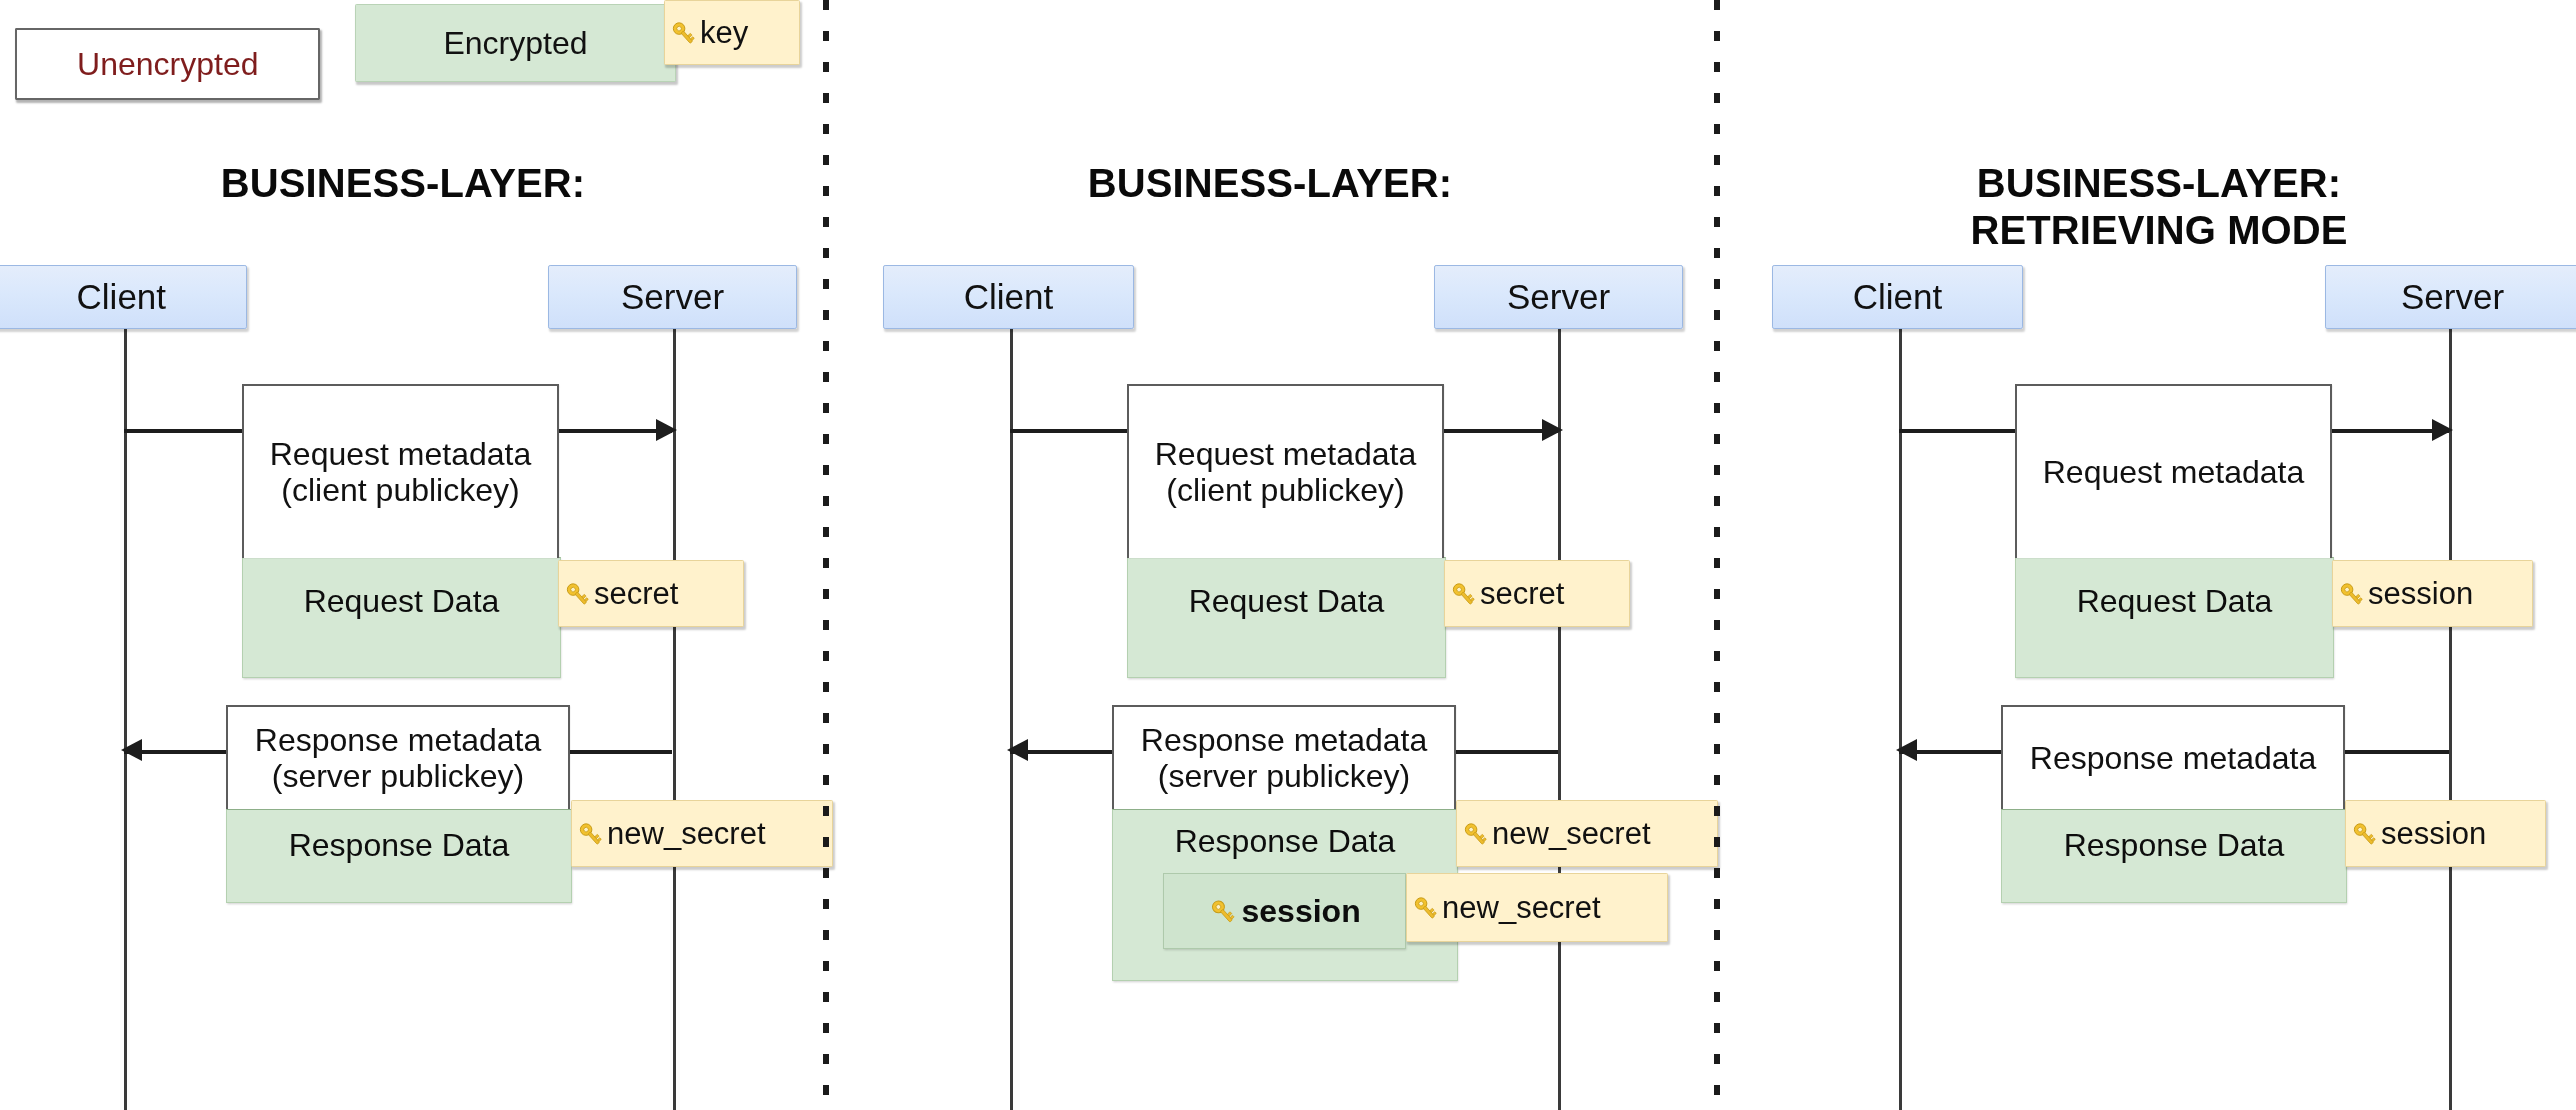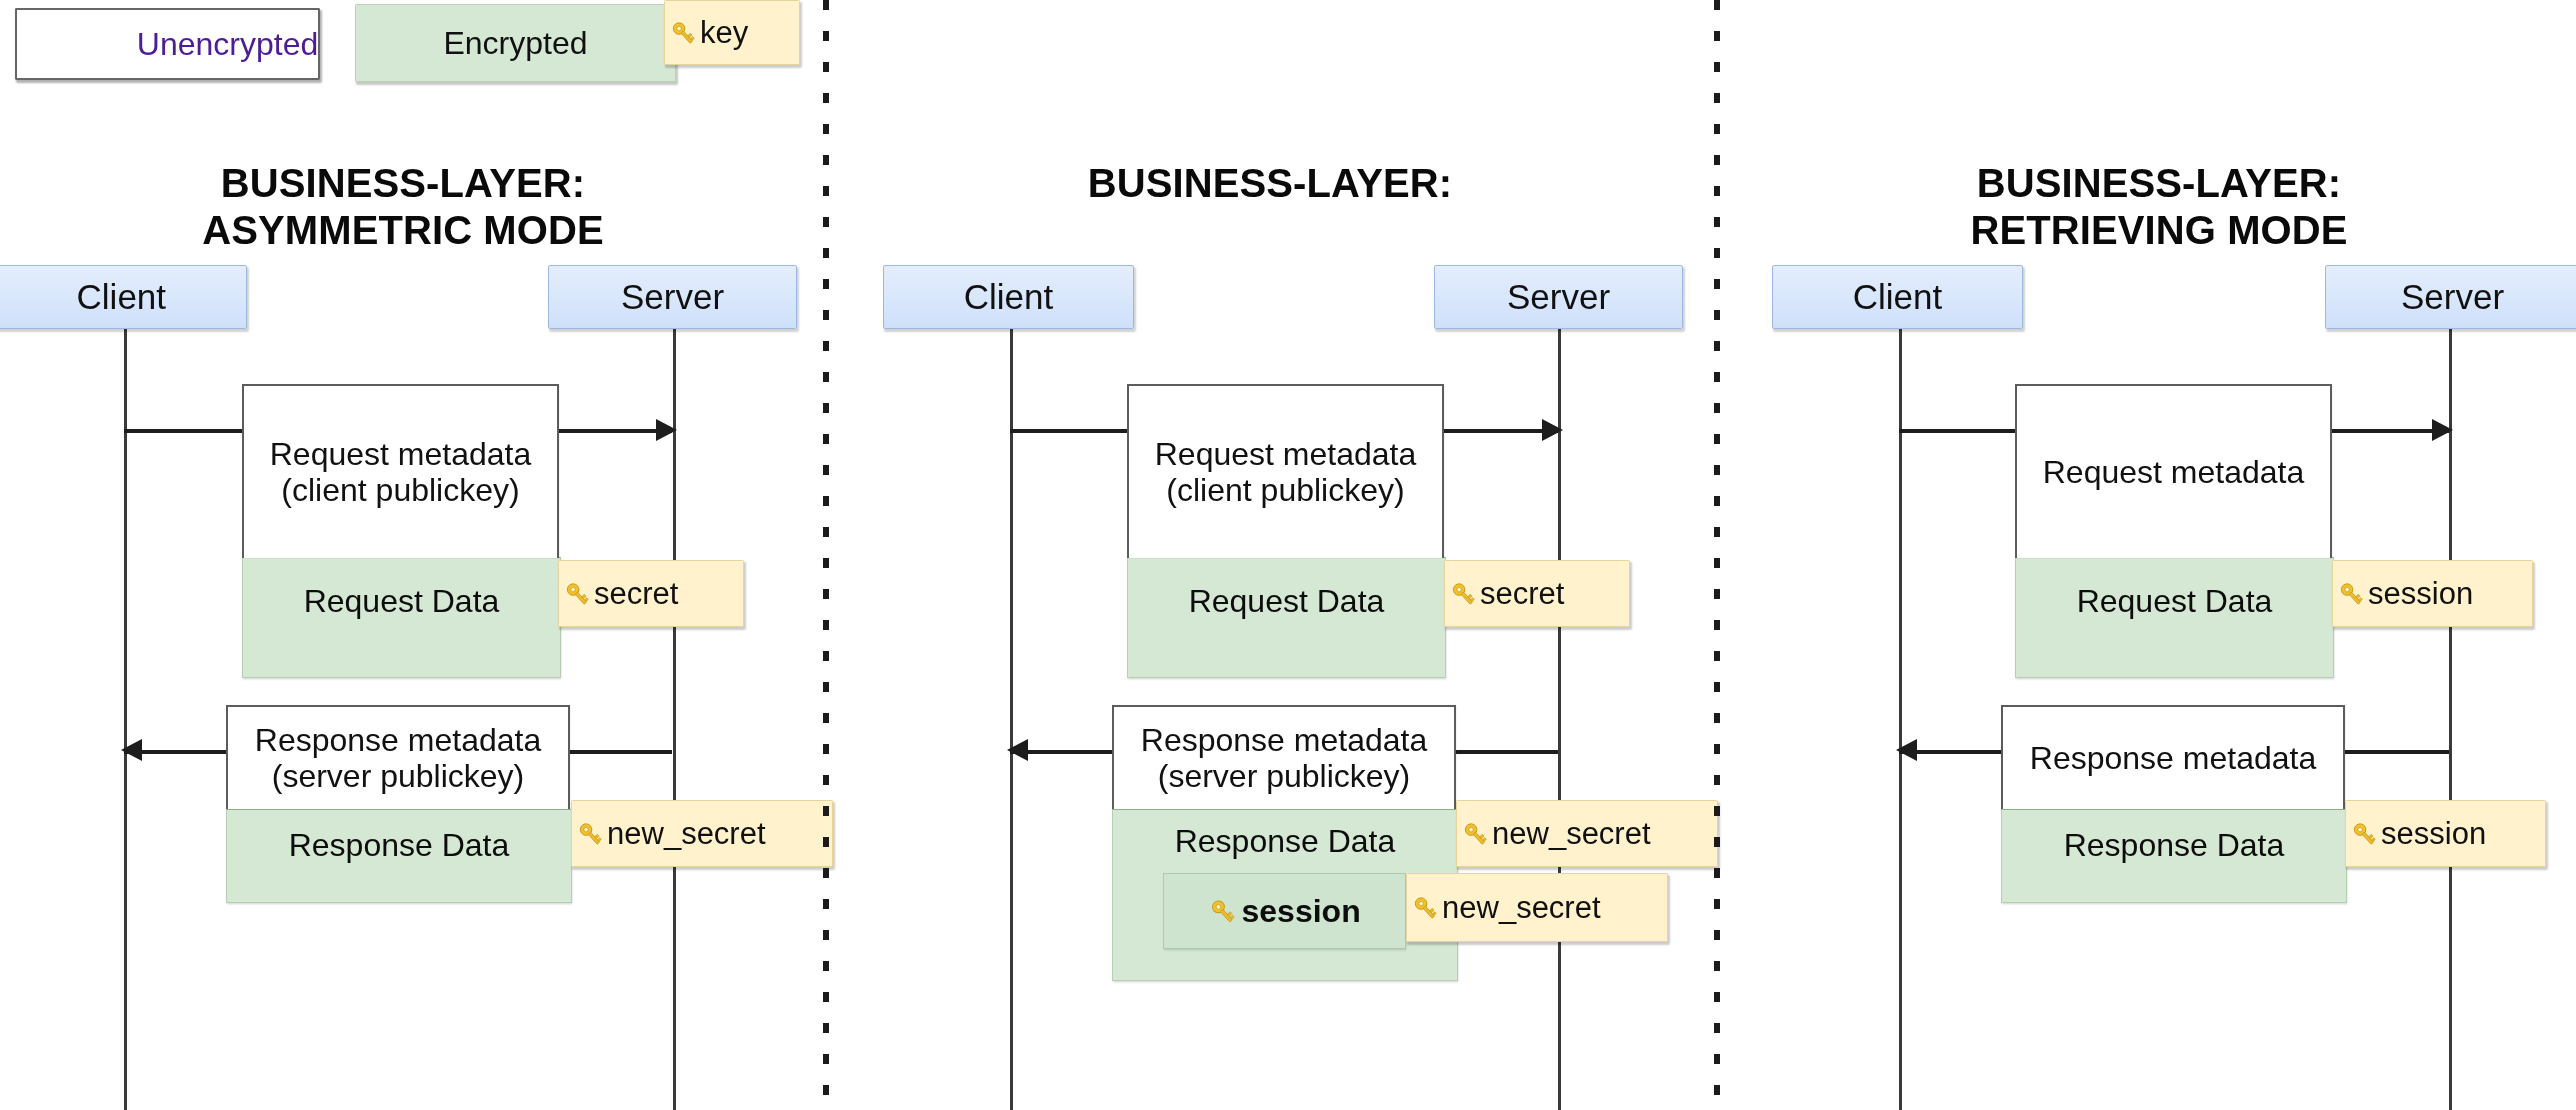--- a/index.html
+++ b/index.html
@@ -13,22 +13,22 @@
 
   
   .abs{position:absolute;box-sizing:border-box;}
 
   
   .legend-unenc{
     background:#ffffff;
     border:2.1px solid #666666;
     border-radius:1.4px;
     box-shadow:1.4px 2.1px 2.1px rgba(0,0,0,.30);
-    display:flex;align-items:center;justify-content:flex-end;
-    font-size:32px;color:#4c1d95;
+    display:flex;align-items:center;justify-content:center;
+    font-size:32px;color:#7f1d1d;margin-top:20px;
   }
   .legend-enc{
     background:#d5e8d4;
     border:1.4px solid #b9d3b6;
     border-radius:1.4px;
     box-shadow:1.4px 2.1px 2.1px rgba(0,0,0,.22);
     display:flex;align-items:center;justify-content:center;
     font-size:32px;color:#111;
   }
 
@@ -166,21 +166,20 @@
       </svg>
     </span>
     <span class="klabel">key</span>
   </div>
 
   <div class="abs vsep" style="left:823px;top:0px;height:1111px;"></div>
   <div class="abs vsep" style="left:1714px;top:0px;height:1111px;"></div>
 
   <div class="abs ptitle" style="left:42px;top:160px;width:722px;">
     <div>BUSINESS-LAYER:</div>
-    <div>ASYMMETRIC MODE</div>
   </div>
 
   <div class="abs party" style="left:-4.2px;top:265px;width:251px;height:64px;">
     <span>Client</span>
   </div>
   <div class="abs lifeline" style="left:124px;top:329px;height:782px;"></div>
 
   <div class="abs party" style="left:548px;top:265px;width:249px;height:64px;">
     <span>Server</span>
   </div>

